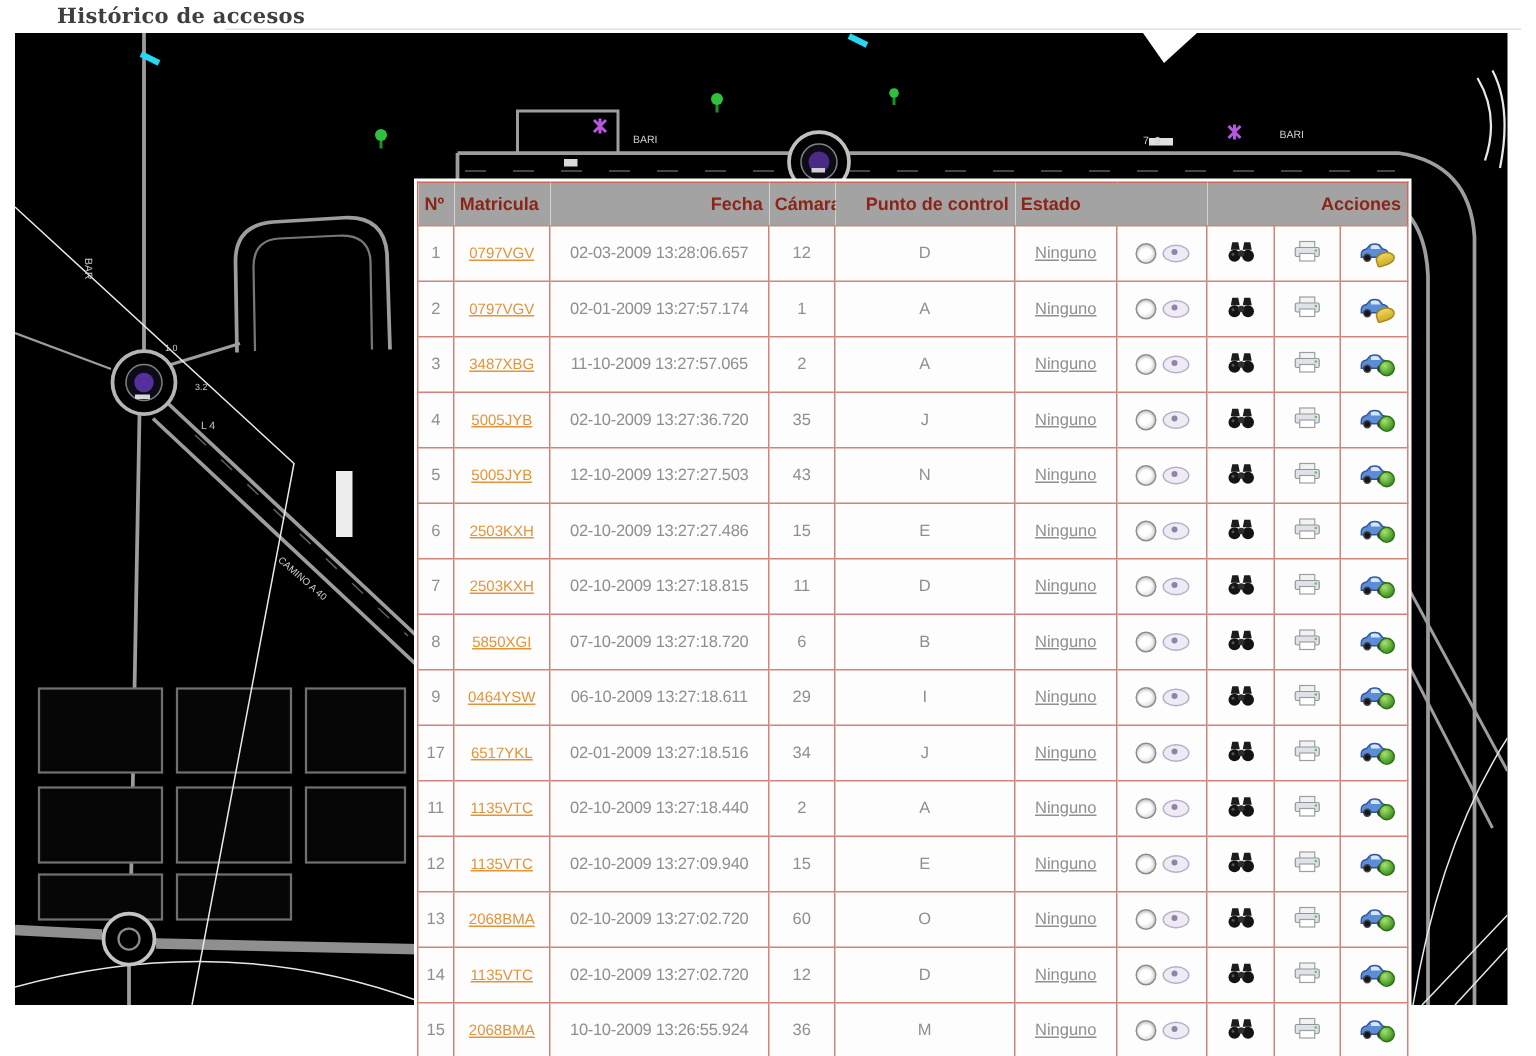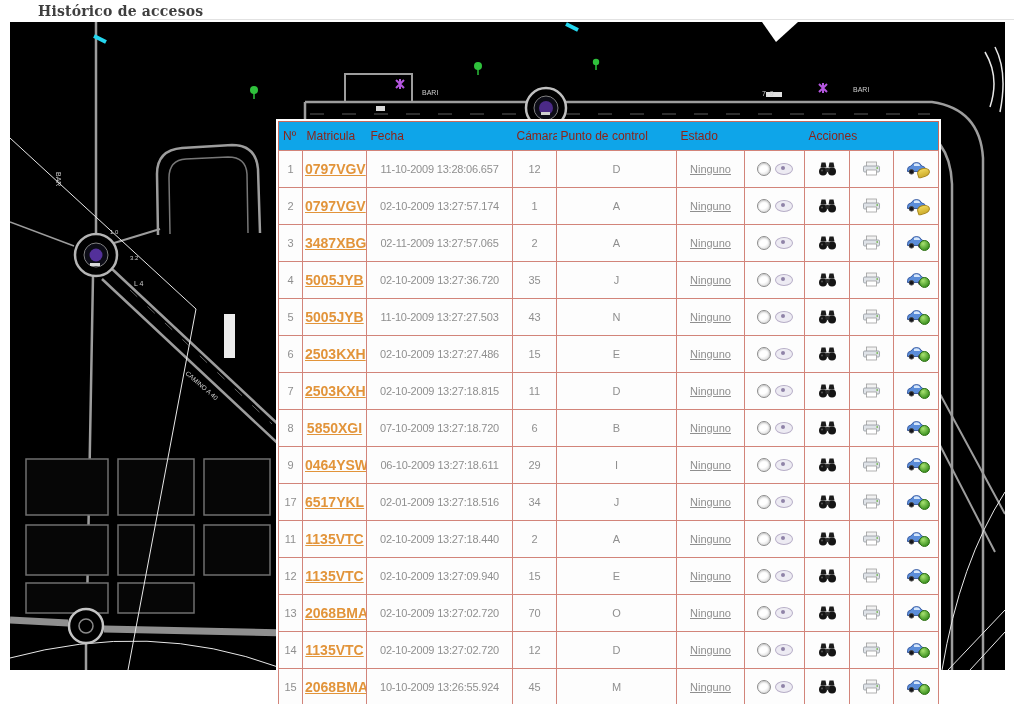--- a/index.html
+++ b/index.html
@@ -19,32 +19,32 @@
   
   .table-panel{
     position:absolute;left:276px;top:119px;background:#ffffff;padding:2px;
   }
   table.access{
     border-collapse:collapse;table-layout:fixed;width:660px;
     font-family:"Liberation Sans",sans-serif;
     border:1px solid #c96a5c;
   }
   table.access thead th{
-    background:#0ea5e9;color:#8c2418;font-size:12px;font-weight:normal;
+    background:#a3a3a3;color:#8c2418;font-size:12px;font-weight:bold;
     height:28px;padding:0 4px;white-space:nowrap;overflow:hidden;
   }
-  th.al{text-align:left;} th.ac{text-align:left;}
+  th.al{text-align:left;} th.ac{text-align:right;}
   table.access tbody td{
     border:1px solid #d2847a;height:36px;background:#fdfdfd;
     color:#8f8f8f;font-size:11px;text-align:center;padding:0 2px;
     white-space:nowrap;overflow:hidden;
   }
   tr.alt td{background:#d9d9d9;}
   td.c-n{text-align:right;padding-right:5px;color:#8a8a8a;}
-  a.plate{color:#e2943a;font-weight:bold;text-decoration:underline;font-size:14px;}
+  a.plate{color:#e2943a;font-weight:normal;text-decoration:underline;font-size:10px;}
   td.c-fecha{font-size:10.5px;color:#8a8a8a;letter-spacing:-0.2px;}
   td.c-estado{text-align:left;padding-left:5px;color:#979797;text-decoration:underline;}
   td.c-radio .cellwrap{display:flex;align-items:center;justify-content:center;gap:4px;}
   .radio{
     display:inline-block;width:12px;height:12px;border-radius:50%;
     border:1px solid #8d8d8d;
     background:radial-gradient(circle at 35% 30%, #ffffff 45%, #c9c9c9 100%);
     box-shadow:inset 0 1px 2px rgba(0,0,0,.25);
   }
   .eye{
@@ -190,21 +190,21 @@
         <th class="ac">Cámara</th>
         <th class="ac">Punto de control</th>
         <th class="al" colspan="2">Estado</th>
         <th class="ac" colspan="3">Acciones</th>
       </tr>
     </thead>
     <tbody>
         <tr>
     <td class="c-n">1</td>
     <td class="c-mat"><a href="#" class="plate">0797VGV</a></td>
-    <td class="c-fecha">11-10-2009 13:28:06.657</td>
+    <td class="c-fecha">02-03-2009 13:28:06.657</td>
     <td class="c-cam">12</td>
     <td class="c-punto">D</td>
     <td class="c-estado">Ninguno</td>
     <td class="c-radio">
       <span class="cellwrap">
         <span class="radio"></span>
         <span class="eye"></span>
       </span>
     </td>
     <td class="c-act">
@@ -237,21 +237,21 @@
           <circle cx="5.5" cy="11.8" r="2.3" fill="#15151c" stroke="#444444"></circle>
           <circle cx="14.8" cy="11.8" r="2.3" fill="#15151c" stroke="#444444"></circle>
         </svg>
         <span class="car-badge badge-yellow"></span>
       </span>
     </td>
   </tr>
         <tr class="alt">
     <td class="c-n">2</td>
     <td class="c-mat"><a href="#" class="plate">0797VGV</a></td>
-    <td class="c-fecha">02-10-2009 13:27:57.174</td>
+    <td class="c-fecha">02-01-2009 13:27:57.174</td>
     <td class="c-cam">1</td>
     <td class="c-punto">A</td>
     <td class="c-estado">Ninguno</td>
     <td class="c-radio">
       <span class="cellwrap">
         <span class="radio"></span>
         <span class="eye"></span>
       </span>
     </td>
     <td class="c-act">
@@ -284,21 +284,21 @@
           <circle cx="5.5" cy="11.8" r="2.3" fill="#15151c" stroke="#444444"></circle>
           <circle cx="14.8" cy="11.8" r="2.3" fill="#15151c" stroke="#444444"></circle>
         </svg>
         <span class="car-badge badge-yellow"></span>
       </span>
     </td>
   </tr>
         <tr>
     <td class="c-n">3</td>
     <td class="c-mat"><a href="#" class="plate">3487XBG</a></td>
-    <td class="c-fecha">02-11-2009 13:27:57.065</td>
+    <td class="c-fecha">11-10-2009 13:27:57.065</td>
     <td class="c-cam">2</td>
     <td class="c-punto">A</td>
     <td class="c-estado">Ninguno</td>
     <td class="c-radio">
       <span class="cellwrap">
         <span class="radio"></span>
         <span class="eye"></span>
       </span>
     </td>
     <td class="c-act">
@@ -378,21 +378,21 @@
           <circle cx="5.5" cy="11.8" r="2.3" fill="#15151c" stroke="#444444"></circle>
           <circle cx="14.8" cy="11.8" r="2.3" fill="#15151c" stroke="#444444"></circle>
         </svg>
         <span class="car-badge badge-green"></span>
       </span>
     </td>
   </tr>
         <tr>
     <td class="c-n">5</td>
     <td class="c-mat"><a href="#" class="plate">5005JYB</a></td>
-    <td class="c-fecha">11-10-2009 13:27:27.503</td>
+    <td class="c-fecha">12-10-2009 13:27:27.503</td>
     <td class="c-cam">43</td>
     <td class="c-punto">N</td>
     <td class="c-estado">Ninguno</td>
     <td class="c-radio">
       <span class="cellwrap">
         <span class="radio"></span>
         <span class="eye"></span>
       </span>
     </td>
     <td class="c-act">
@@ -755,21 +755,21 @@
           <circle cx="14.8" cy="11.8" r="2.3" fill="#15151c" stroke="#444444"></circle>
         </svg>
         <span class="car-badge badge-green"></span>
       </span>
     </td>
   </tr>
         <tr>
     <td class="c-n">13</td>
     <td class="c-mat"><a href="#" class="plate">2068BMA</a></td>
     <td class="c-fecha">02-10-2009 13:27:02.720</td>
-    <td class="c-cam">70</td>
+    <td class="c-cam">60</td>
     <td class="c-punto">O</td>
     <td class="c-estado">Ninguno</td>
     <td class="c-radio">
       <span class="cellwrap">
         <span class="radio"></span>
         <span class="eye"></span>
       </span>
     </td>
     <td class="c-act">
       <span class="act-btn">
@@ -849,21 +849,21 @@
           <circle cx="14.8" cy="11.8" r="2.3" fill="#15151c" stroke="#444444"></circle>
         </svg>
         <span class="car-badge badge-green"></span>
       </span>
     </td>
   </tr>
         <tr>
     <td class="c-n">15</td>
     <td class="c-mat"><a href="#" class="plate">2068BMA</a></td>
     <td class="c-fecha">10-10-2009 13:26:55.924</td>
-    <td class="c-cam">45</td>
+    <td class="c-cam">36</td>
     <td class="c-punto">M</td>
     <td class="c-estado">Ninguno</td>
     <td class="c-radio">
       <span class="cellwrap">
         <span class="radio"></span>
         <span class="eye"></span>
       </span>
     </td>
     <td class="c-act">
       <span class="act-btn">

